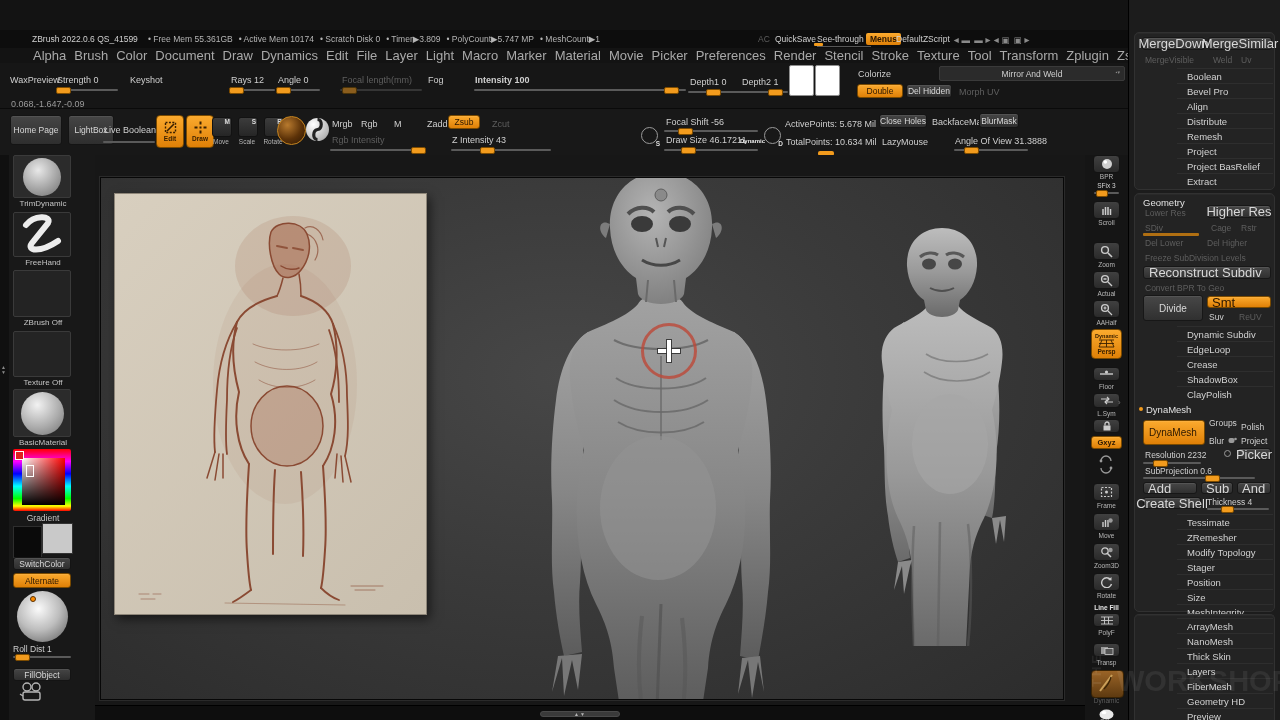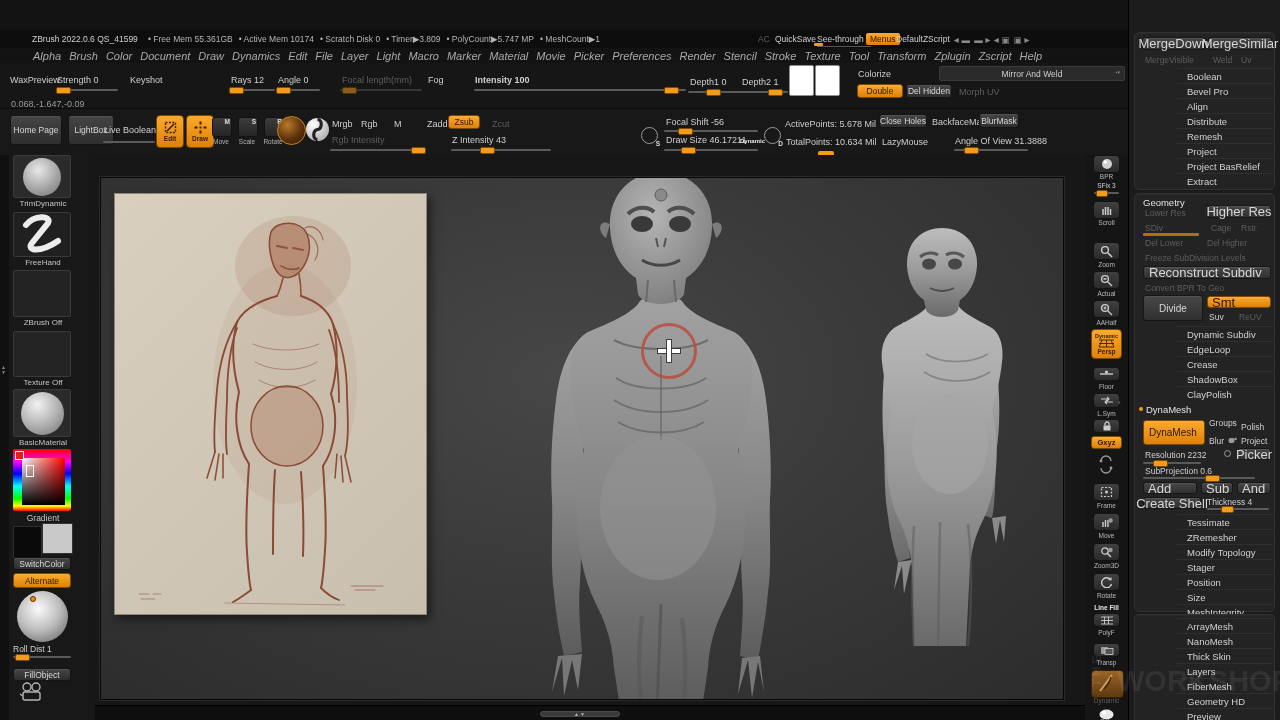--- a/index.html
+++ b/index.html
@@ -23,21 +23,21 @@
   
   .statusbar{position:absolute;left:0;top:30px;width:1128px;height:18px;background:#0d0d0d;}
   .statusbar span{font-size:8.5px;}
   .metric{color:#b5b5b5;margin-right:6px;}
   .sbtn{color:#d0d0d0;}
   .menusbtn{position:absolute;background:linear-gradient(#fbaa2e,#df8007);color:#2a1600;border-radius:2px;
             font-size:8.5px;padding:1px 4px;}
   .gicon{color:#8a8a8a;font-size:7px;letter-spacing:1px;}
   
   .menubar{position:absolute;left:33px;top:48px;width:900px;height:15px;display:flex;gap:8px;align-items:center;}
-  .menu-item{font-size:11px;color:#a9a9a9;white-space:nowrap;font-style:italic;}
+  .menu-item{font-size:13px;color:#a9a9a9;white-space:nowrap;}
   
   .shelf1{position:absolute;left:0;top:63px;width:1128px;height:45px;background:#161616;}
   .shelf2{position:absolute;left:0;top:108px;width:1128px;height:47px;background:#181818;border-top:1px solid #0a0a0a;border-bottom:1px solid #050505;}
   .swatch{position:absolute;background:#fff;border:1px solid #8f8f8f;border-radius:2px;}
   .mini{position:absolute;width:18px;height:18px;background:linear-gradient(#3c3c3c,#262626);border:1px solid #121212;border-radius:3px;}
   .mini .badge{position:absolute;right:1px;top:0px;font-size:6.5px;color:#ddd;font-weight:bold;}
   .minilbl{position:absolute;font-size:6.5px;color:#b5b5b5;text-align:center;width:26px;}
   .iconbtn{position:absolute;width:26px;height:31px;border-radius:4px;display:flex;flex-direction:column;align-items:center;justify-content:center;gap:1px;}
   .iconbtn.orange{background:linear-gradient(#fbaa2e,#df8007);border:1px solid #7a4a00;}
   .iconbtn .t{font-size:6.5px;color:#3a2000;font-weight:bold;}
@@ -97,21 +97,21 @@
 <div id="app">
 
 
   <div class="statusbar">
     <span class="abs metric" style="left:32px;top:4px;color:#d0d0d0;">ZBrush 2022.0.6 QS_41599</span>
     <span class="abs" style="left:148px;top:4px;"><span class="metric">• Free Mem 55.361GB</span><span class="metric">• Active Mem 10174</span><span class="metric">• Scratch Disk 0</span><span class="metric">• Timer▶3.809</span><span class="metric">• PolyCount▶5.747 MP</span><span class="metric">• MeshCount▶1</span></span>
     <span class="abs sbtn dim" style="left:758px;top:4px;">AC</span>
     <span class="abs sbtn" style="left:775px;top:4px;">QuickSave</span>
     <span class="abs sbtn" style="left:817px;top:4px;border-bottom:1px solid #565656;padding-bottom:2px;">See-through 0</span>
     <span class="abs" style="left:814px;top:13px;width:9px;height:3px;background:#f29b1d;border-radius:1px;"></span>
-    <span class="menusbtn" style="left:866px;top:3px;">Menus</span>
+    <span class="menusbtn" style="left:866px;top:3px;font-weight:bold;">Menus</span>
     <span class="abs sbtn" style="left:896px;top:4px;">DefaultZScript</span>
     <span class="abs gicon" style="left:952px;top:5px;">◄▬ ▬►</span>
     <span class="abs gicon" style="left:992px;top:5px;">◄▣ ▣►</span>
   </div>
 
   <div class="menubar">
       <span class="menu-item">Alpha</span>
       <span class="menu-item">Brush</span>
       <span class="menu-item">Color</span>
       <span class="menu-item">Document</span>

